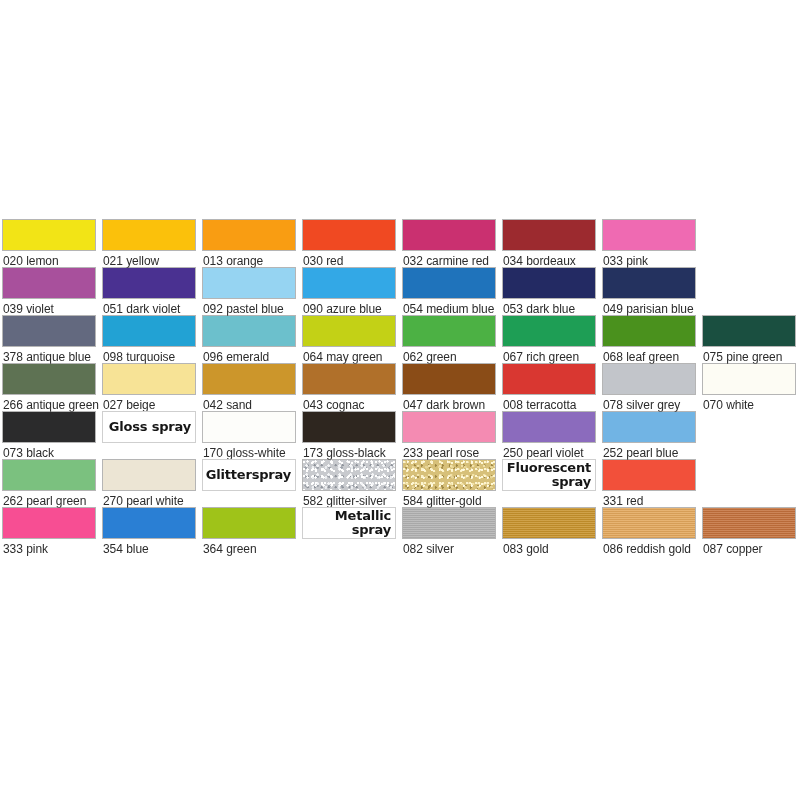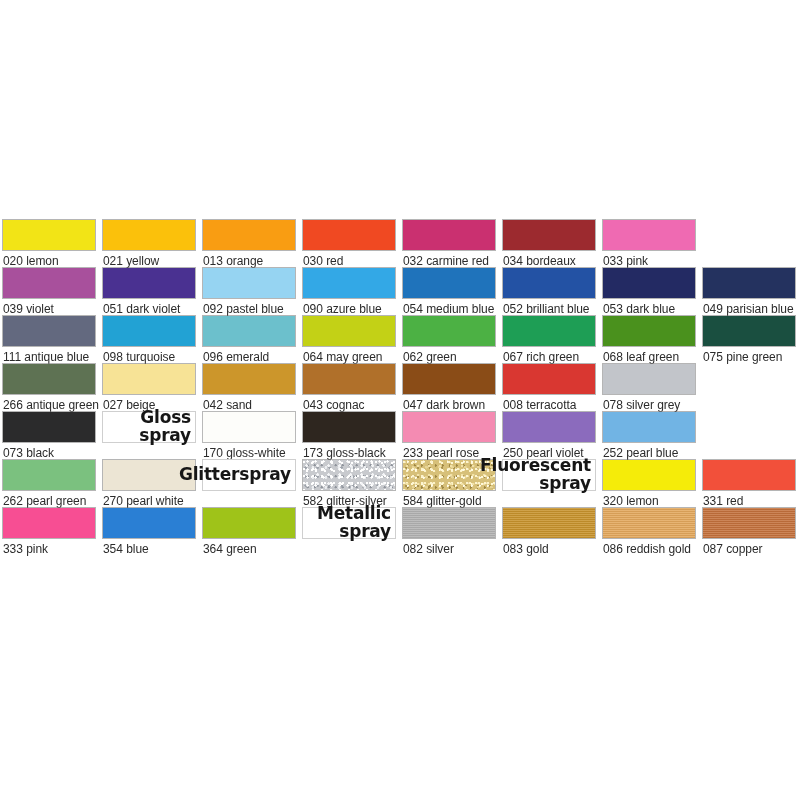--- a/index.html
+++ b/index.html
@@ -55,21 +55,21 @@
     background: #ffffff;
     border: 1px solid #cfcfcf;
     display: flex;
     align-items: center;
     justify-content: flex-end;
     padding-right: 4px;
   }
   .group-title {
     font-family: "DejaVu Sans", sans-serif;
     font-weight: bold;
-    font-size: 17px;
+    font-size: 13px;
     color: #161616;
     line-height: 1.05;
     text-align: right;
     letter-spacing: -0.2px;
     white-space: pre-line;
   }
 
   .caption {
     font-family: "Liberation Sans", sans-serif;
     font-size: 12px;
@@ -167,36 +167,32 @@
       </div>
       <div class="cell">
         <div class="swatch" style="background-color: rgb(51, 168, 230);"></div>
         <div class="caption">090 azure blue</div>
       </div>
       <div class="cell">
         <div class="swatch" style="background-color: rgb(31, 115, 187);"></div>
         <div class="caption">054 medium blue</div>
       </div>
       <div class="cell">
-        <div class="swatch" style="background-color: rgb(35, 82, 164);"></div>
-        <div class="caption">052 brilliant blue</div>
-      </div>
-      <div class="cell">
         <div class="swatch" style="background-color: rgb(35, 42, 99);"></div>
         <div class="caption">053 dark blue</div>
       </div>
       <div class="cell">
         <div class="swatch" style="background-color: rgb(36, 50, 95);"></div>
         <div class="caption">049 parisian blue</div>
       </div>
     </div>
     <div class="color-row">
       <div class="cell">
         <div class="swatch" style="background-color: rgb(99, 105, 127);"></div>
-        <div class="caption">111 antique blue</div>
+        <div class="caption">378 antique blue</div>
       </div>
       <div class="cell">
         <div class="swatch" style="background-color: rgb(34, 162, 212);"></div>
         <div class="caption">098 turquoise</div>
       </div>
       <div class="cell">
         <div class="swatch" style="background-color: rgb(108, 192, 204);"></div>
         <div class="caption">096 emerald</div>
       </div>
       <div class="cell">
@@ -241,20 +237,24 @@
         <div class="swatch" style="background-color: rgb(138, 76, 23);"></div>
         <div class="caption">047 dark brown</div>
       </div>
       <div class="cell">
         <div class="swatch" style="background-color: rgb(217, 55, 49);"></div>
         <div class="caption">008 terracotta</div>
       </div>
       <div class="cell">
         <div class="swatch" style="background-color: rgb(194, 197, 202);"></div>
         <div class="caption">078 silver grey</div>
+      </div>
+      <div class="cell">
+        <div class="swatch" style="background-color: rgb(253, 252, 244);"></div>
+        <div class="caption">070 white</div>
       </div>
     </div>
     <div class="color-row">
       <div class="cell">
         <div class="swatch" style="background-color: rgb(43, 43, 44);"></div>
         <div class="caption">073 black</div>
       </div>
       <div class="cell group-cell">
         <div class="swatch">
           <span class="group-title">Gloss spray</span>
@@ -306,24 +306,20 @@
         <div class="caption">584 glitter-gold</div>
       </div>
       <div class="cell group-cell">
         <div class="swatch">
           <span class="group-title">Fluorescent
 spray</span>
         </div>
         <div class="caption empty"></div>
       </div>
       <div class="cell">
-        <div class="swatch" style="background-color: rgb(245, 236, 9);"></div>
-        <div class="caption">320 lemon</div>
-      </div>
-      <div class="cell">
         <div class="swatch" style="background-color: rgb(242, 80, 58);"></div>
         <div class="caption">331 red</div>
       </div>
     </div>
     <div class="color-row last-row">
       <div class="cell">
         <div class="swatch" style="background-color: rgb(247, 78, 147);"></div>
         <div class="caption">333 pink</div>
       </div>
       <div class="cell">

